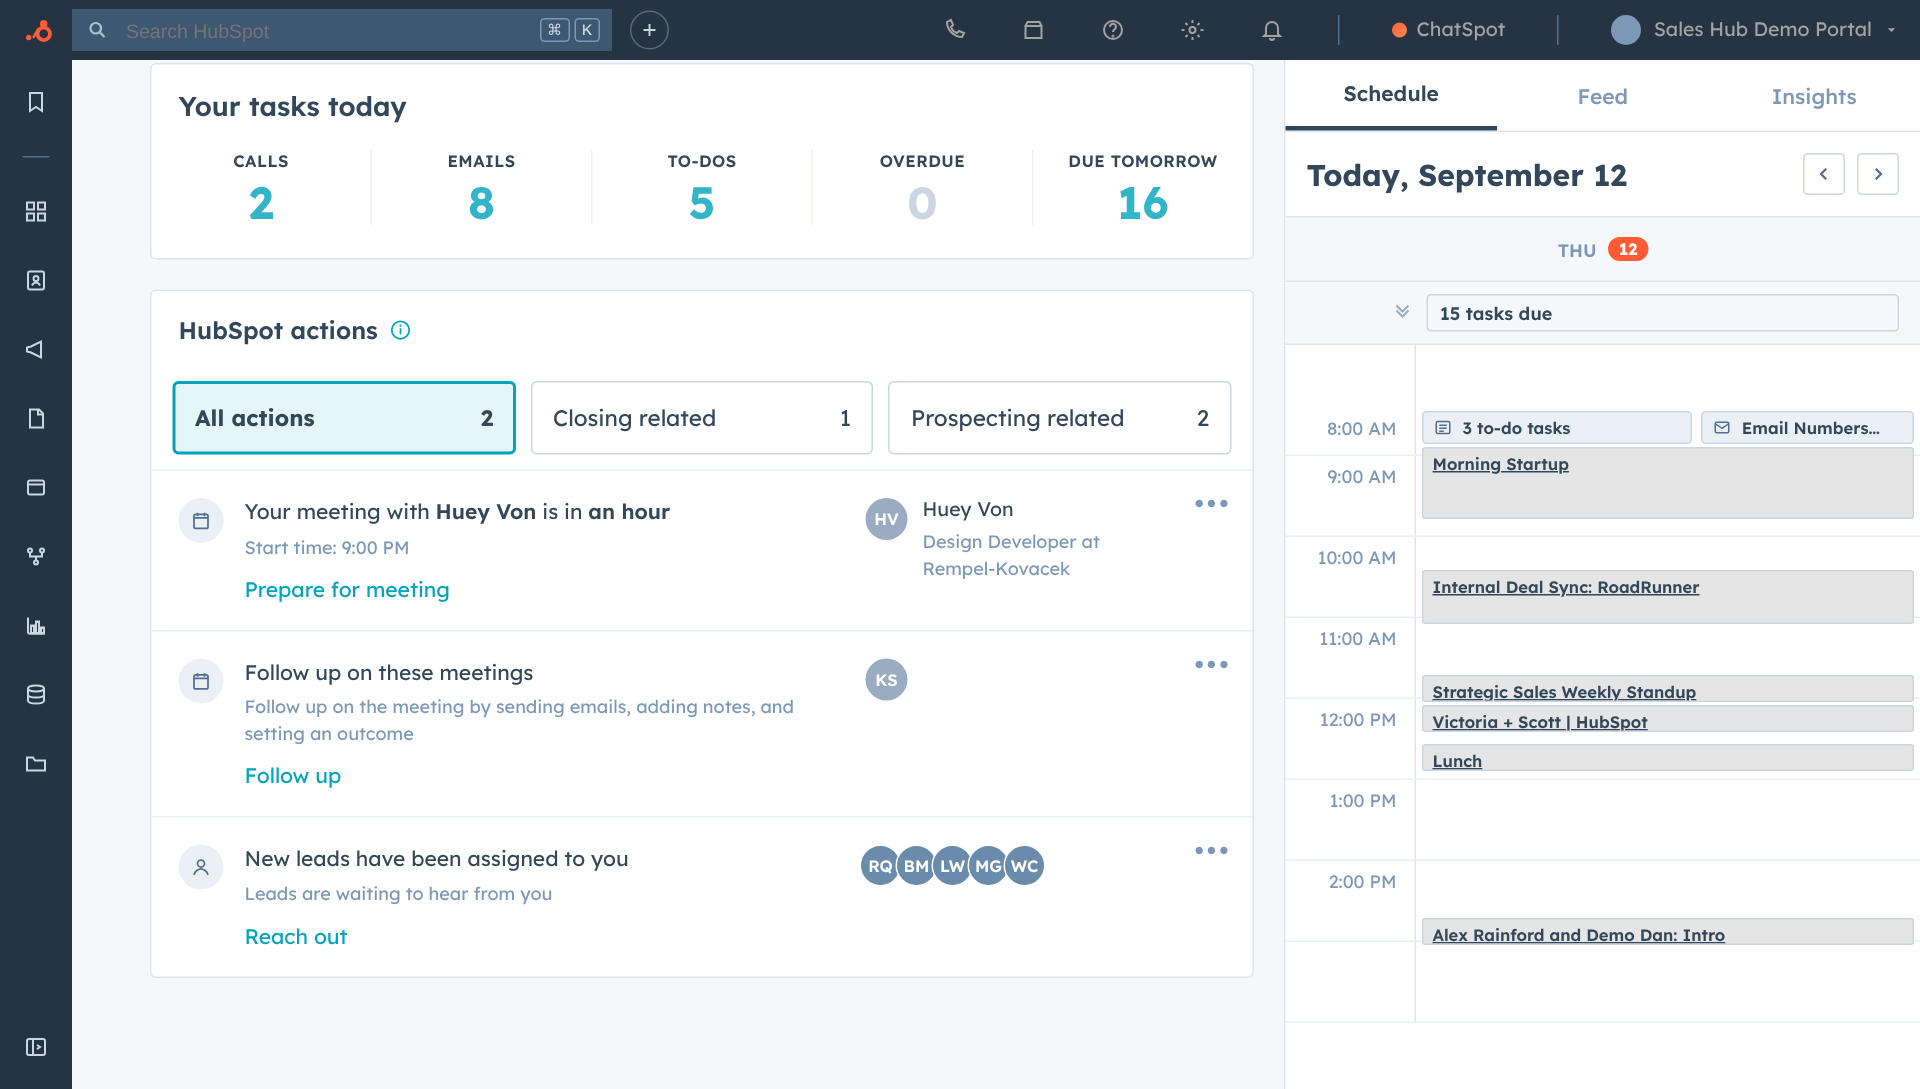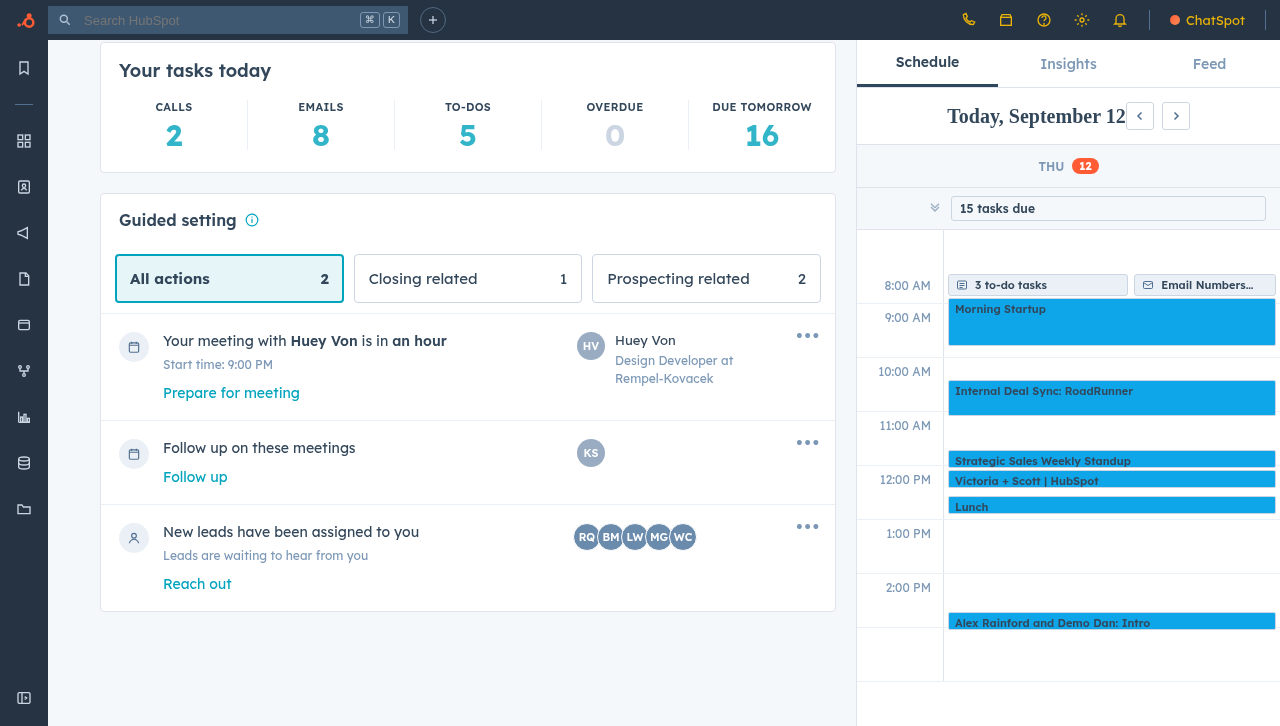--- a/index.html
+++ b/index.html
@@ -45,21 +45,21 @@
   }
   .search-wrap input{
     flex:1;background:transparent;border:none;outline:none;color:#cbd6e2;font-size:13px;
   }
   .kbd{display:flex;gap:3px;}
   .kbd span{border:1px solid #7c98b6;border-radius:3px;font-size:10px;padding:0 4px;line-height:14px;color:#cbd6e2;}
   .plus-btn{
     width:26px;height:26px;border:1px solid #526a82;border-radius:50%;
     display:flex;align-items:center;justify-content:center;color:#cbd6e2;cursor:pointer;
   }
-  .top-right{margin-left:auto;display:flex;align-items:center;gap:20px;color:#eab308;}
+  .top-right{margin-left:auto;display:flex;align-items:center;gap:35px;color:#a3a3a3;}
   .top-icon{width:18px;height:18px;display:flex;align-items:center;justify-content:center;cursor:pointer;}
   .vsep{width:1px;height:20px;background:#516f90;}
   .chatspot{display:flex;align-items:center;gap:6px;cursor:pointer;font-size:13px;}
   .chatspot-dot{width:10px;height:10px;border-radius:50%;background:linear-gradient(135deg,#ff5c35,#ff8f59);}
   .portal{display:flex;align-items:center;gap:8px;cursor:pointer;font-size:13px;}
   .portal-avatar{width:20px;height:20px;border-radius:50%;background:#7c98b6;}
   
   .sidebar{
     position:absolute;top:40px;left:0;bottom:0;width:48px;background:var(--sidebar);
     display:flex;flex-direction:column;align-items:center;padding-top:18px;gap:26px;
@@ -106,38 +106,38 @@
   .avatar{width:28px;height:28px;border-radius:50%;background:#99acc2;color:#fff;font-size:11px;font-weight:600;display:flex;align-items:center;justify-content:center;flex-shrink:0;}
   .who{font-size:13px;color:var(--navy-dark);}
   .who .role{color:#7c98b6;margin-top:4px;font-size:12px;line-height:1.5;}
   .avatars-row{display:flex;}
   .avatars-row .avatar{margin-left:-4px;border:1px solid #fff;}
   .dots{position:absolute;top:10px;right:14px;color:#7c98b6;cursor:pointer;font-size:18px;letter-spacing:2px;}
   
   .rp-tabs{display:flex;border-bottom:1px solid var(--border);height:48px;}
   .rp-tab{flex:1;display:flex;align-items:center;justify-content:center;font-size:14px;color:#7c98b6;cursor:pointer;font-weight:500;}
   .rp-tab.active{color:var(--navy-dark);font-weight:600;border-bottom:3px solid var(--navy);background:#fff;}
-  .rp-head{display:flex;align-items:center;justify-content:center;padding:14px 14px;font-family:Liberation Serif, serif;}
+  .rp-head{display:flex;align-items:center;justify-content:space-between;padding:14px 14px;}
   .rp-date{font-size:20px;font-weight:700;color:var(--navy-dark);}
   .rp-nav{display:flex;gap:8px;}
   .rp-navbtn{width:28px;height:28px;border:1px solid #cbd6e2;border-radius:3px;display:flex;align-items:center;justify-content:center;color:#516f90;cursor:pointer;}
   .rp-dayhead{background:#f5f8fa;border-top:1px solid var(--border);border-bottom:1px solid var(--border);height:44px;display:flex;align-items:center;justify-content:center;gap:8px;font-size:12px;font-weight:600;color:#7c98b6;}
   .day-badge{background:var(--orange);color:#fff;border-radius:10px;padding:1px 7px;font-size:11px;font-weight:700;}
   .tasks-due-row{display:flex;align-items:center;padding:8px 14px;gap:8px;background:#f5f8fa;border-bottom:1px solid var(--border);}
   .tasks-due-row .chev{color:#99acc2;}
   .tasks-due-pill{flex:1;margin-left:60px;border:1px solid #cbd6e2;border-radius:3px;background:#f5f8fa;padding:4px 8px;font-size:12px;color:var(--navy-dark);font-weight:600;}
   .cal{position:relative;flex:1;overflow:hidden;}
   .cal-row{display:flex;height:54px;border-bottom:1px solid #eaf0f6;}
   .cal-time{width:86px;text-align:right;padding:6px 12px 0 0;font-size:12px;color:#7c98b6;}
   .cal-cell{flex:1;border-left:1px solid var(--border);position:relative;}
   .first-row .cal-cell{padding-top:6px;}
   .task-chip{display:flex;align-items:center;gap:6px;background:#eaf0f6;border:1px solid #cbd6e2;border-radius:3px;font-size:11px;color:var(--navy-dark);font-weight:600;padding:3px 6px;white-space:nowrap;overflow:hidden;text-overflow:ellipsis;}
   .chip-row{display:flex;gap:6px;position:absolute;left:4px;right:4px;}
   .chip-ic{width:14px;height:14px;display:flex;align-items:center;justify-content:center;color:#516f90;flex-shrink:0;}
-  .evt{position:absolute;left:4px;right:4px;background:#0ea5e9;border:1px solid #cbd6e2;border-radius:2px;font-size:11px;font-weight:600;color:var(--navy-dark);padding:3px 6px;white-space:nowrap;overflow:hidden;text-overflow:ellipsis;}
+  .evt{position:absolute;left:4px;right:4px;background:#e5e5e5;border:1px solid #cbd6e2;border-radius:2px;font-size:11px;font-weight:600;color:var(--navy-dark);padding:3px 6px;white-space:nowrap;overflow:hidden;text-overflow:ellipsis;text-decoration:underline;}
   svg{display:block;}
 </style>
 </head>
 <body>
 
 <div class="topbar">
   <div class="logo">
     <svg width="20" height="20" viewBox="0 0 24 24">
         <circle cx="17" cy="7" r="3"></circle>
         <circle cx="5" cy="18" r="2.2"></circle>
@@ -194,20 +194,27 @@
           <path d="M6 16V10a6 6 0 1112 0v6l2 2H4l2-2z"></path>
           <path d="M10 20a2 2 0 004 0"></path>
         </svg>
       </span>
     <span class="vsep"></span>
     <div class="chatspot">
       <span class="chatspot-dot"></span>
       <span>ChatSpot</span>
     </div>
     <span class="vsep"></span>
+    <div class="portal">
+      <span class="portal-avatar"></span>
+      <span>Sales Hub Demo Portal</span>
+      <svg width="10" height="10" viewBox="0 0 24 24" fill="currentColor">
+          <path d="M6 9l6 6 6-6z"></path>
+        </svg>
+    </div>
   </div>
 </div>
 
 <div class="sidebar">
   <span class="side-ic">
       <svg width="16" height="16" viewBox="0 0 24 24" fill="none" stroke="currentColor" stroke-width="2">
         <path d="M6 3h12v18l-6-4-6 4V3z"></path>
       </svg>
     </span>
   <span class="side-sep"></span>
@@ -306,21 +313,21 @@
         </div>
         <div class="stat">
           <span class="label">DUE TOMORROW</span>
           <span class="value">16</span>
         </div>
       </div>
     </div>
 
     <div class="card guided-card">
       <div class="guided-head">
-        <span class="guided-title">Guided setting</span>
+        <span class="guided-title">HubSpot actions</span>
         <span class="info-ic">
           <svg width="14" height="14" viewBox="0 0 24 24" fill="currentColor">
               <circle cx="12" cy="12" r="10" fill="none" stroke="currentColor" stroke-width="2"></circle>
               <rect x="11" y="10" width="2" height="7"></rect>
               <circle cx="12" cy="7" r="1.2"></circle>
             </svg>
         </span>
       </div>
       <div class="ga-tabs">
         <div class="ga-tab active">
@@ -365,20 +372,21 @@
 
         <div class="ga-item">
           <div class="ga-icon">
             <svg width="14" height="14" viewBox="0 0 24 24" fill="none" stroke="currentColor" stroke-width="2">
                 <rect x="4" y="5" width="16" height="16" rx="2"></rect>
                 <path d="M4 9h16M8 3v4M16 3v4"></path>
               </svg>
           </div>
           <div class="ga-content">
             <div class="ga-line1">Follow up on these meetings</div>
+            <div class="ga-sub">Follow up on the meeting by sending emails, adding notes, and setting an outcome</div>
             <div class="ga-link">Follow up</div>
           </div>
           <div class="ga-right">
             <div class="avatar">KS</div>
           </div>
           <div class="dots">•••</div>
         </div>
 
         <div class="ga-item">
           <div class="ga-icon">
@@ -403,22 +411,22 @@
           </div>
           <div class="dots">•••</div>
         </div>
       </div>
     </div>
   </div>
 
   <div class="right">
     <div class="rp-tabs">
       <div class="rp-tab active">Schedule</div>
+      <div class="rp-tab">Feed</div>
       <div class="rp-tab">Insights</div>
-      <div class="rp-tab">Feed</div>
     </div>
     <div class="rp-head">
       <div class="rp-date">Today, September 12</div>
       <div class="rp-nav">
         <div class="rp-navbtn">
             <svg width="12" height="12" viewBox="0 0 24 24" fill="none" stroke="currentColor" stroke-width="3">
               <path d="M15 5l-7 7 7 7"></path>
             </svg>
           </div>
         <div class="rp-navbtn">

